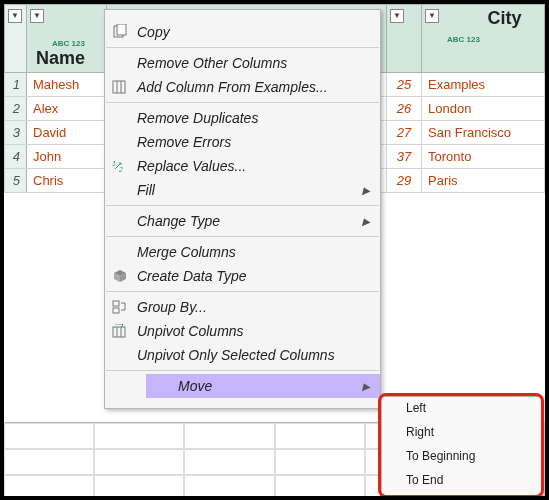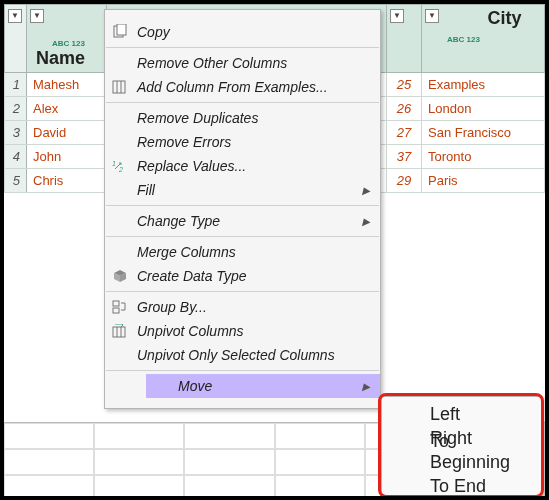--- a/index.html
+++ b/index.html
@@ -87,22 +87,22 @@
 .submenu {
   position: absolute;
   top: 392px; left: 377px;
   width: 162px;
   background: #f9f9f9;
   border: 1px solid #b5b5b5;
   box-shadow: 2px 2px 4px rgba(0,0,0,0.25);
   padding: 4px 0;
 }
 .submenu .sitem {
-  height: 24px; display:flex; align-items:flex-end;
-  padding: 0 8px 0 48px; font-size:18px; color:#222;
+  height: 24px; display:flex; align-items:flex-start;
+  padding: 0 8px 0 24px; font-size:12px; color:#222;
 }
 .highlight-box {
   position: absolute;
   top: 389px; left: 374px;
   width: 166px; height: 105px;
   border: 3px solid #e3231a;
   border-radius: 8px;
   pointer-events: none;
 }
 svg { display:block; }

